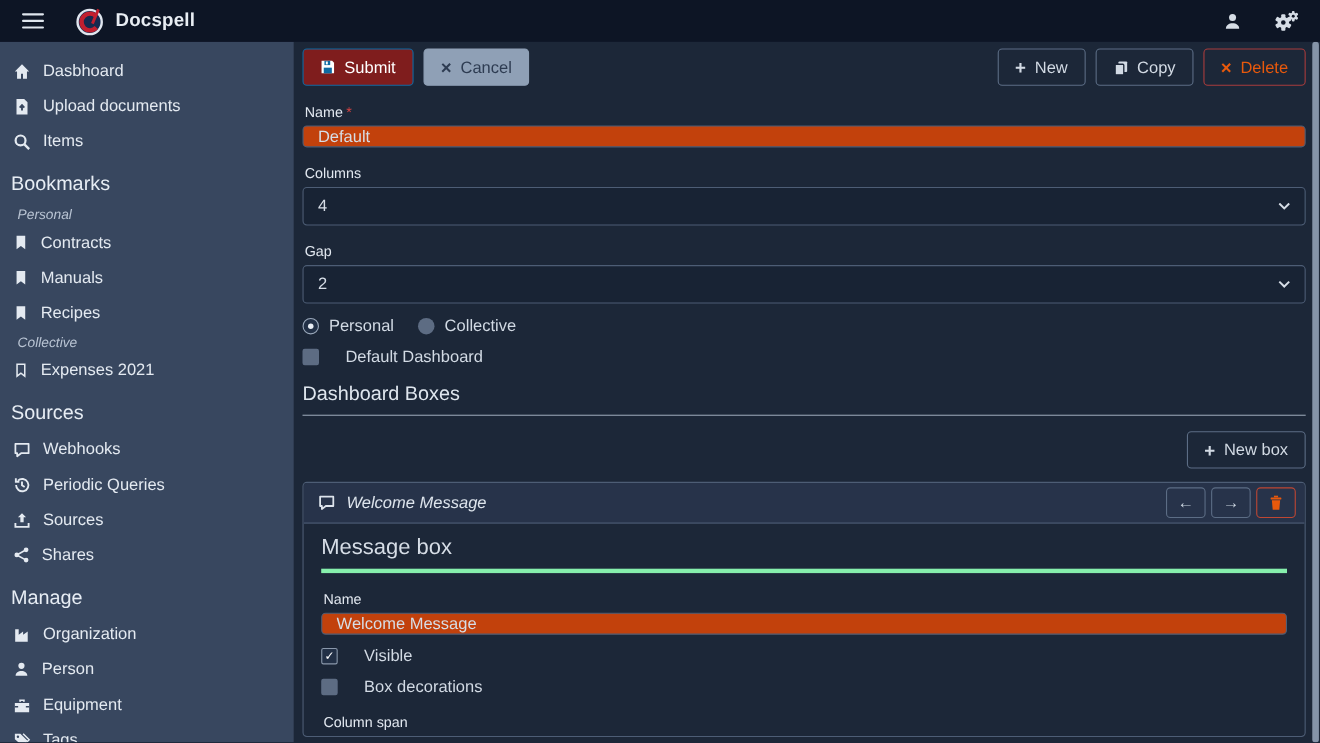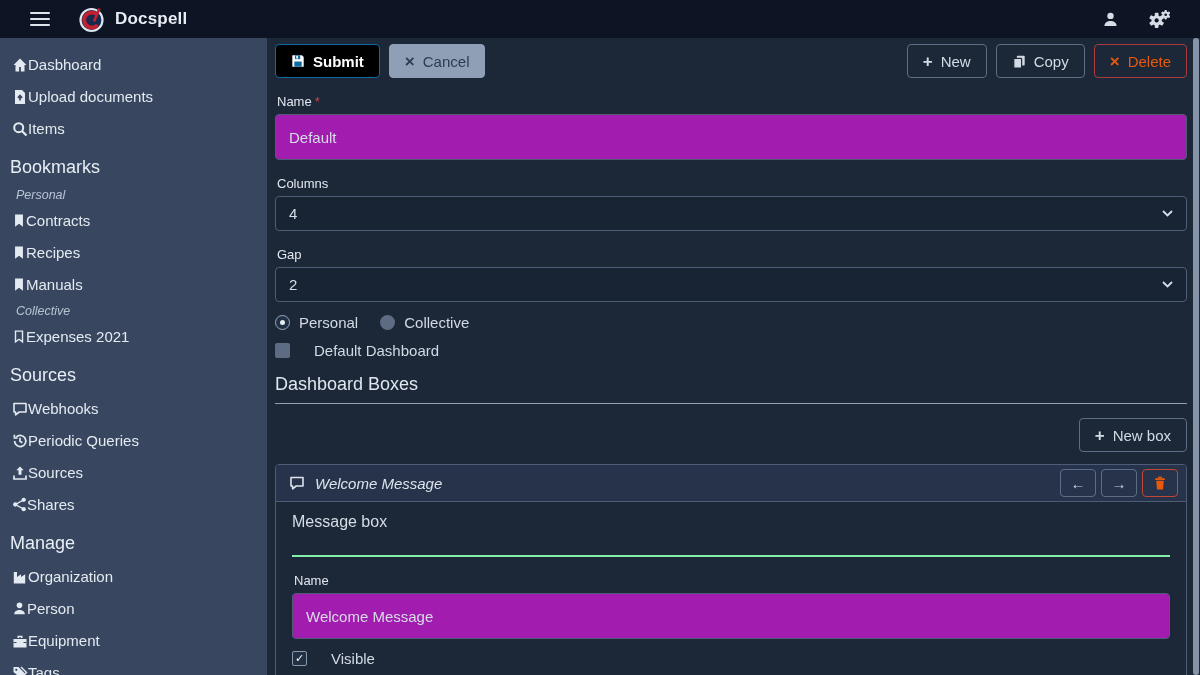--- a/index.html
+++ b/index.html
@@ -2,57 +2,57 @@
 <html><head>
 <meta charset="utf-8">
 <style>
   * { margin:0; padding:0; box-sizing:border-box; }
   html,body { width:1200px; height:675px; overflow:hidden; background:#1c2738;
     font-family:"Liberation Sans", sans-serif; }
   .app { width:1200px; height:675px; display:flex; flex-direction:column; overflow:hidden; }
 
   
   .topbar { height:38px; flex:0 0 38px; background:#0d1525; display:flex; align-items:center;
-    padding:0 30px; color:#e8edf3; }
+    padding:0 20px; color:#e8edf3; }
   .hamburger { width:20px; display:flex; flex-direction:column; gap:3.5px; cursor:pointer; margin-right:28px; }
   .hamburger div { height:2.5px; background:#dfe6ee; border-radius:1px; }
   .logo { width:27px; height:27px; margin-right:10px; }
   .app-name { font-weight:bold; font-size:17px; letter-spacing:.2px; }
   .topbar .spacer { flex:1; }
   .topbar-icon { color:#d6dde6; margin-left:30px; display:flex; align-items:center; }
 
   
   .body-row { flex:1; display:flex; overflow:hidden; position:relative; }
 
   
   .sidebar { width:267px; flex:0 0 267px; background:#38475f; padding:14px 0 0 0; overflow:hidden; color:#e4eaf1; }
-  .side-item { display:flex; align-items:center; padding:4px 12px; margin:0 0 7px 0;
+  .side-item { display:flex; align-items:center; gap:11px; padding:4px 12px; margin:0 0 7px 0;
     font-size:15px; color:#e4eaf1; cursor:pointer; white-space:nowrap; }
   .side-item svg { flex:0 0 auto; }
   .side-heading { font-size:18px; color:#e7edf4; margin:16px 10px 10px 10px; font-weight:normal; }
   .side-subheading { font-style:italic; font-size:12.5px; color:#b9c4d3; margin:4px 12px 6px 16px; }
   .icon { display:inline-flex; align-items:center; justify-content:center; }
 
   
   .main { flex:1; padding:6px 13px 0 8px; overflow:hidden; color:#d2dae4; }
   .btn-row { display:flex; gap:9px; align-items:center; }
   .btn { display:inline-flex; align-items:center; gap:8px; height:34px; padding:0 15px;
     font-size:15px; border-radius:4px; border:1px solid transparent; cursor:pointer;
     background:transparent; font-family:inherit; }
-  .btn-primary { background:#000000; border-color:#0f6aa3; color:#fff;font-weight:bold; }
+  .btn-primary { background:#7f1d1d; border-color:#0f6aa3; color:#fff; }
   .btn-muted { background:#8fa0b6; border-color:#8fa0b6; color:#2e3c52; }
   .btn-outline { border-color:#5c6d85; color:#d2dae4; }
   .btn-danger { border-color:#a83c3c; color:#e8590c; }
   .push-right { margin-left:auto; display:flex; gap:9px; }
   .x-glyph { font-size:17px; font-weight:bold; line-height:1; }
   .plus-glyph { font-size:17px; font-weight:bold; line-height:1; }
 
   .field-label { display:block; font-size:13px; font-weight:normal; color:#e2e8f0; margin:16px 2px 5px 2px; }
   .req { color:#d34242; margin-left:3px; }
-  .text-input { width:100%; height:46px; background:#a21caf; border:1px solid #4d5d75;
+  .text-input { width:100%; height:20px; background:#c2410c; border:1px solid #4d5d75;
     border-radius:4px; color:#d6dde6; font-size:15px; padding:0 13px; font-family:inherit; outline:none; }
   .select { width:100%; height:35px; background:#182334; border:1px solid #4d5d75; border-radius:4px;
     color:#d6dde6; font-size:15px; padding:0 13px; display:flex; align-items:center;
     justify-content:space-between; cursor:pointer; }
 
   .choice-row { display:flex; align-items:center; gap:22px; margin-top:12px; font-size:15px; }
   .choice { display:flex; align-items:center; gap:9px; cursor:pointer; }
   .radio { width:15px; height:15px; border-radius:50%; background:#5d6c83; position:relative; flex:0 0 auto; }
   .radio.selected { background:#223046; border:1px solid #9aa8ba; }
   .radio.selected::after { content:""; position:absolute; left:4px; top:4px; width:5px; height:5px;
@@ -69,21 +69,21 @@
   .box { border:1px solid #4d5d75; border-radius:4px; overflow:hidden; }
   .box-header { background:#27334a; display:flex; align-items:center; gap:10px; padding:4px 8px 4px 13px;
     border-bottom:1px solid #4d5d75; }
   .box-title { font-style:italic; font-size:15px; color:#dde4ec; }
   .box-header .actions { margin-left:auto; display:flex; gap:5px; }
   .mini-btn { width:36px; height:28px; display:flex; align-items:center; justify-content:center;
     border:1px solid #5c6d85; border-radius:4px; background:transparent; color:#c8d2dd;
     font-size:15px; cursor:pointer; }
   .mini-btn.danger { border-color:#bf4733; color:#e8590c; }
   .box-body { padding:11px 16px 0 16px; }
-  .subsection-title { font-size:16px; color:#d6dde6; padding-bottom:24px; border-bottom:2px solid #86efac; }
+  .subsection-title { font-size:20px; color:#d6dde6; padding-bottom:7px; border-bottom:4px solid #86efac; }
 
   .scrollbar { position:absolute; right:1px; top:0; bottom:0; width:6px; background:#2a3547; }
   .scrollbar .thumb { position:absolute; top:0; bottom:0; width:6px; background:#8594a8; border-radius:3px; }
 </style>
 </head>
 <body>
 
 <div class="app">
 
   <header class="topbar">
@@ -170,29 +170,29 @@
             </svg>
         </span>
         <span>Contracts</span>
       </div>
       <div class="side-item">
         <span class="icon">
           <svg width="14" height="15" viewBox="0 0 16 16" fill="#e4eaf1">
               <path d="M3.5 1h9v14l-4.5-3.4L3.5 15Z"></path>
             </svg>
         </span>
-        <span>Recipes</span>
+        <span>Manuals</span>
       </div>
       <div class="side-item">
         <span class="icon">
           <svg width="14" height="15" viewBox="0 0 16 16" fill="#e4eaf1">
               <path d="M3.5 1h9v14l-4.5-3.4L3.5 15Z"></path>
             </svg>
         </span>
-        <span>Manuals</span>
+        <span>Recipes</span>
       </div>
 
       <div class="side-subheading">Collective</div>
       <div class="side-item">
         <span class="icon">
           <svg width="14" height="15" viewBox="0 0 16 16">
               <path d="M4 1.8h8v12.4l-4-3-4 3Z" fill="none" stroke="#e4eaf1" stroke-width="1.6"></path>
             </svg>
         </span>
         <span>Expenses 2021</span>

